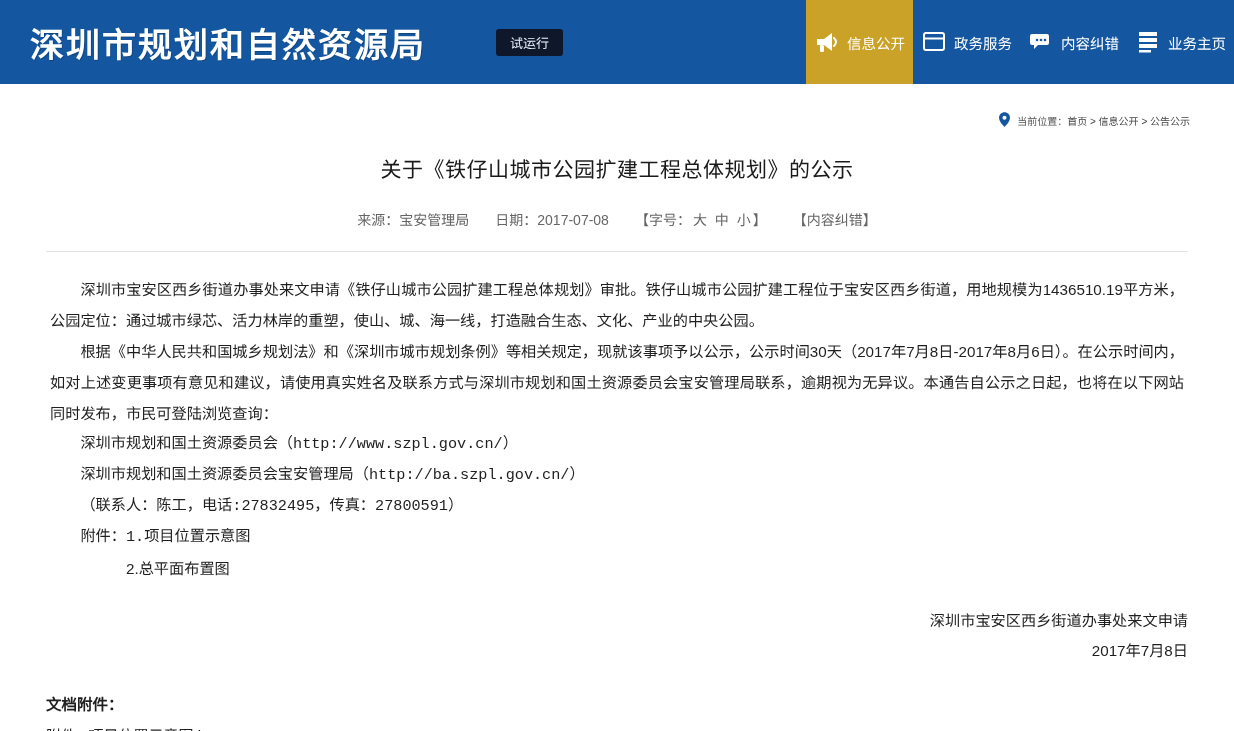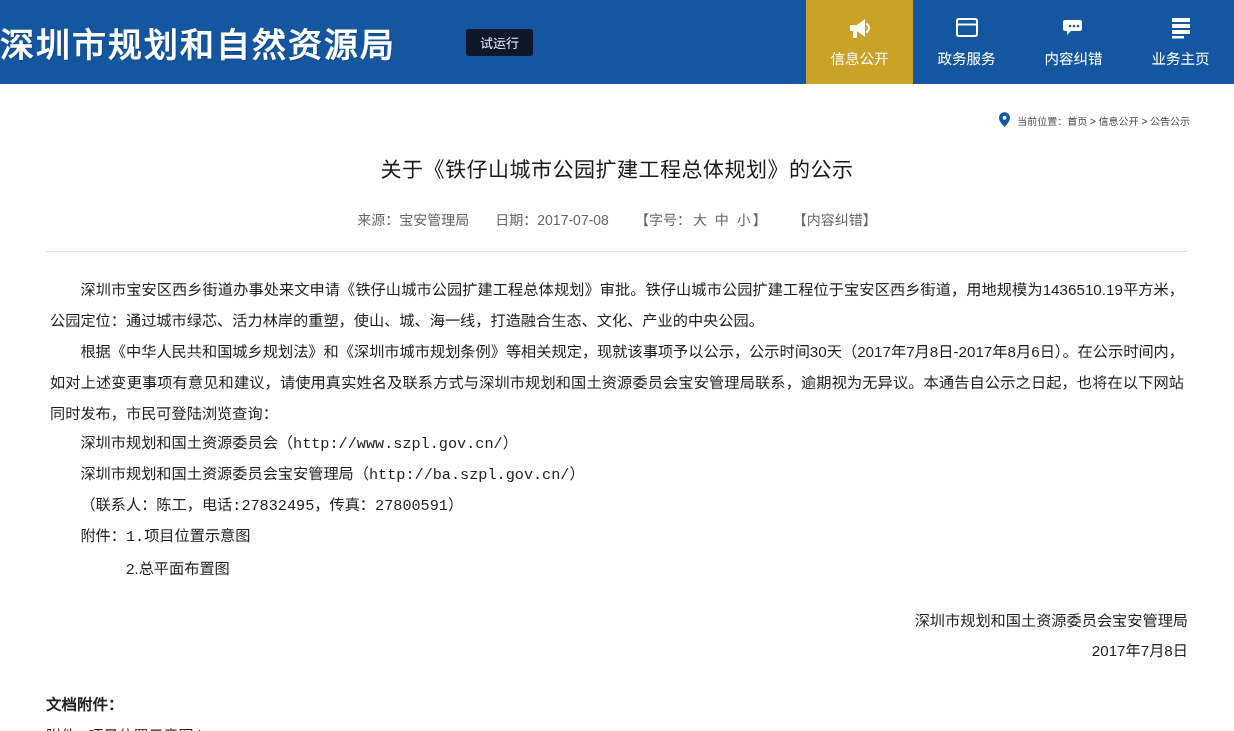--- a/index.html
+++ b/index.html
@@ -19,20 +19,21 @@
     position: relative;
     height: 84px;
     background: #1457a0;
     display: flex;
     align-items: stretch;
   }
   .header-left {
     flex: 1 1 auto;
     display: flex;
     align-items: center;
+    margin-left: 30px;
   }
   .site-logo {
     color: #ffffff;
     font-family: "DejaVu Serif", "Liberation Serif", serif;
     font-weight: bold;
     font-size: 34px;
     letter-spacing: 2px;
     text-shadow: 1px 1px 0 rgba(0,0,0,0.18);
     white-space: nowrap;
   }
@@ -45,21 +46,21 @@
     padding: 4px 14px;
     white-space: nowrap;
   }
   .header-nav {
     display: flex;
     align-items: stretch;
   }
   .nav-item {
     width: 107px;
     display: flex;
-    flex-direction: column;
+    flex-direction: row;
     align-items: center;
     justify-content: center;
     gap: 7px;
     color: #ffffff;
     font-size: 14.5px;
     cursor: pointer;
     text-decoration: none;
   }
   .nav-item.active {
     background: #c9a227;
@@ -257,21 +258,21 @@
     <p class="para-indent">深圳市宝安区西乡街道办事处来文申请《铁仔山城市公园扩建工程总体规划》审批。铁仔山城市公园扩建工程位于宝安区西乡街道，用地规模为1436510.19平方米，公园定位：通过城市绿芯、活力林岸的重塑，使山、城、海一线，打造融合生态、文化、产业的中央公园。</p>
     <p class="para-indent">根据《中华人民共和国城乡规划法》和《深圳市城市规划条例》等相关规定，现就该事项予以公示，公示时间30天（2017年7月8日-2017年8月6日）。在公示时间内，如对上述变更事项有意见和建议，请使用真实姓名及联系方式与深圳市规划和国土资源委员会宝安管理局联系，逾期视为无异议。本通告自公示之日起，也将在以下网站同时发布，市民可登陆浏览查询：</p>
     <p class="link-line">深圳市规划和国土资源委员会（http://www.szpl.gov.cn/）</p>
     <p class="link-line">深圳市规划和国土资源委员会宝安管理局（http://ba.szpl.gov.cn/）</p>
     <p class="link-line">（联系人：陈工，电话:27832495，传真：27800591）</p>
     <p class="link-line">附件：1.项目位置示意图</p>
     <p class="attach-sub">2.总平面布置图</p>
   </div>
 
   <div class="sign-block">
-    <div>深圳市规划和国土资源委员会宝安管理局</div>
+    <div>深圳市宝安区西乡街道办事处来文申请</div>
     <div>2017年7月8日</div>
   </div>
 </div>
 
 <div class="attachments">
   <div class="attach-heading">文档附件：</div>
   <a class="attach-item">
 
     <span>附件1.项目位置示意图.jpg</span>
   </a>

